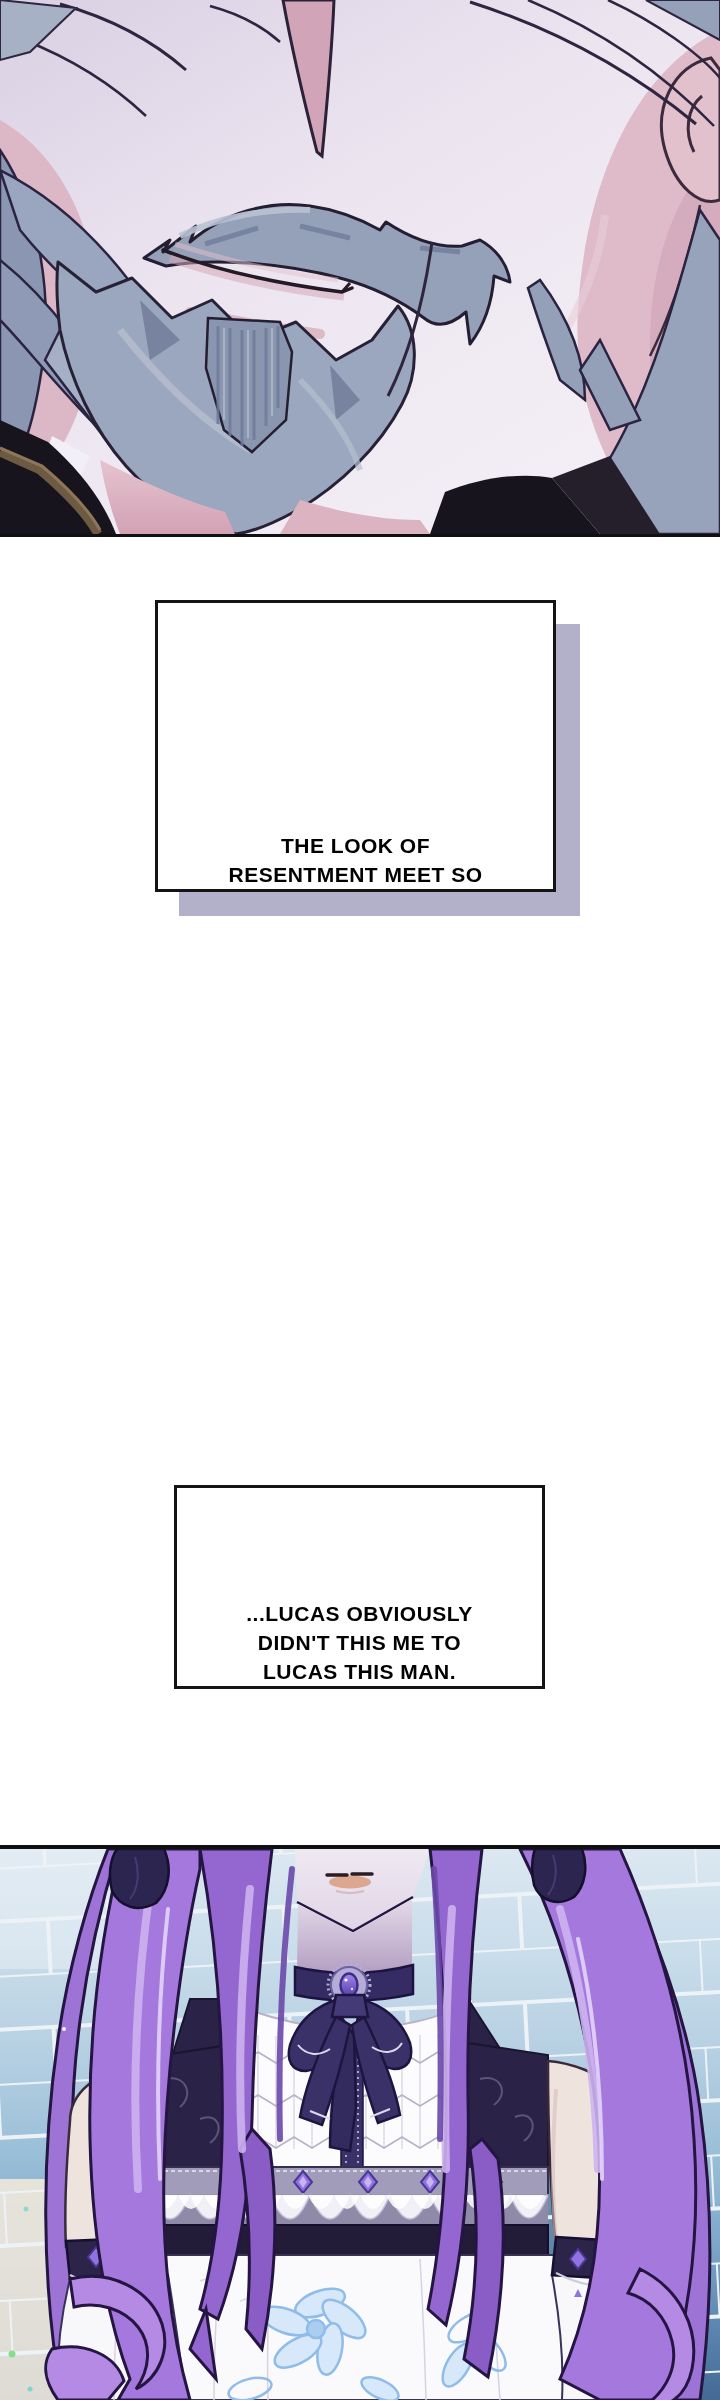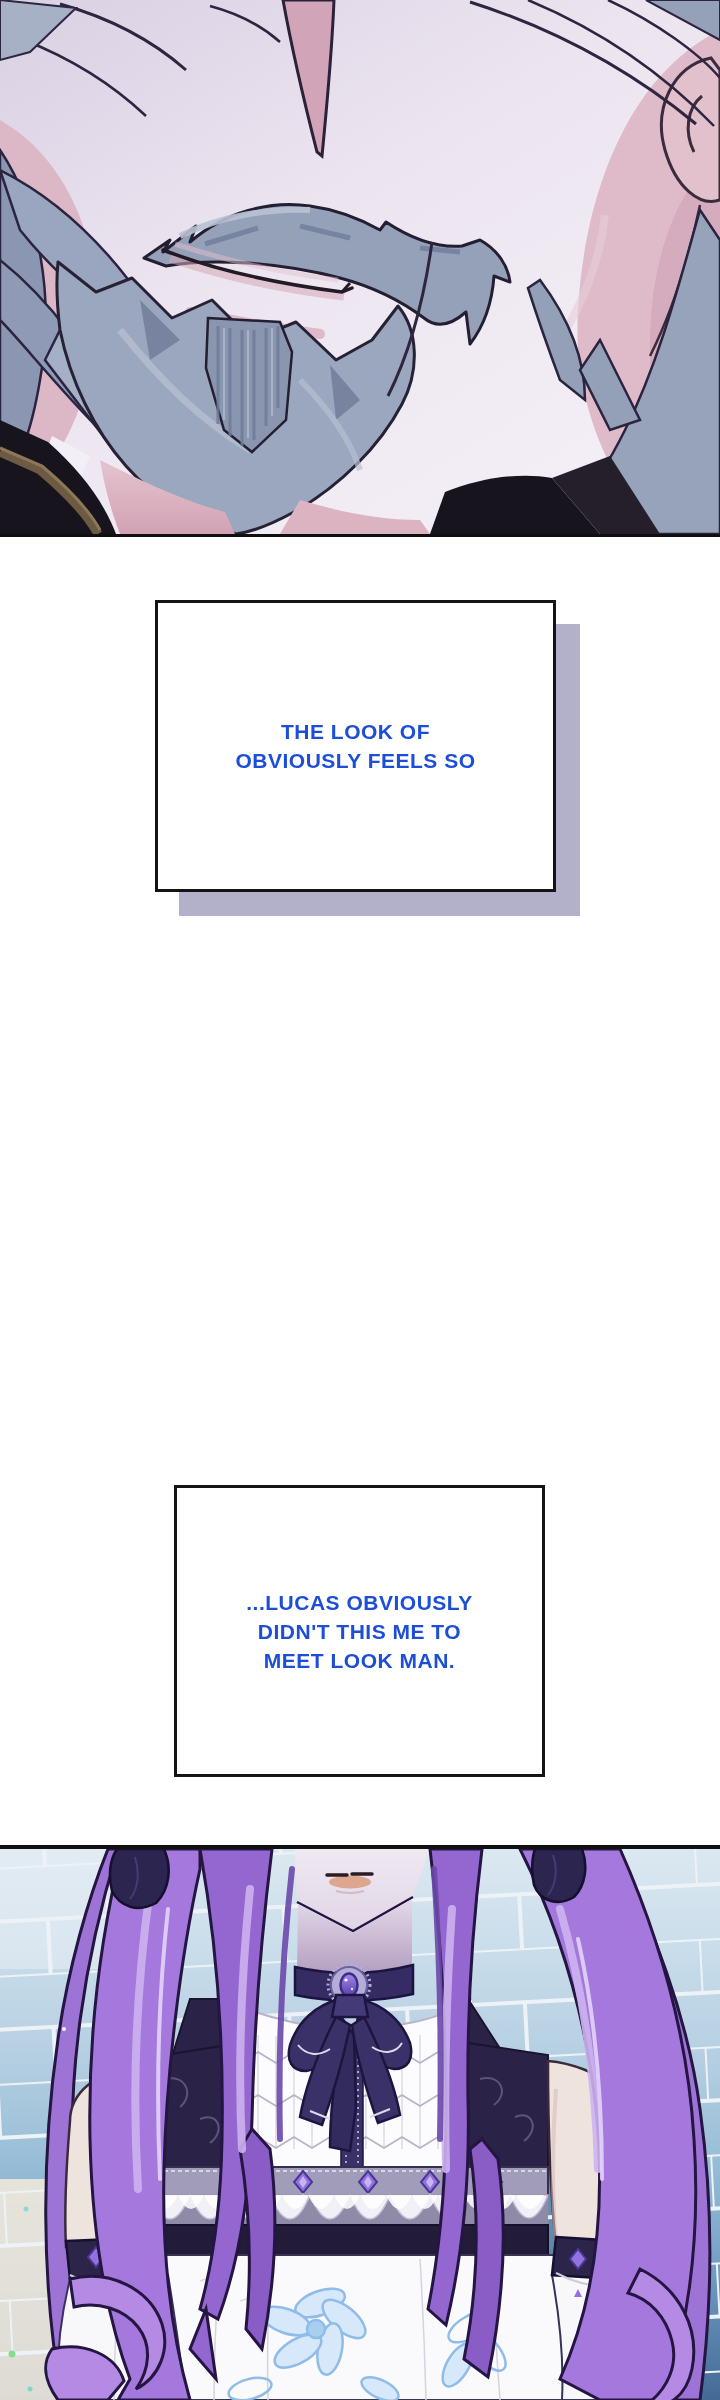--- a/index.html
+++ b/index.html
@@ -3,24 +3,24 @@
 <meta charset="utf-8">
 <style>
   html,body{margin:0;padding:0;background:#ffffff;}
   .page{position:relative;width:720px;height:2400px;background:#ffffff;overflow:hidden;
         font-family:"Liberation Sans","DejaVu Sans",sans-serif;}
   .panel{position:absolute;left:0;width:720px;box-sizing:border-box;overflow:hidden;}
   #panel-face{top:0;height:537px;border-bottom:3px solid #101010;}
   #panel-woman{top:1845px;height:555px;border-top:4px solid #101010;}
   .panel svg{display:block;width:100%;height:100%;}
   .monologue-box{position:absolute;background:#ffffff;border:3px solid #141414;box-sizing:border-box;
-        display:flex;flex-direction:column;align-items:center;justify-content:center;
-        text-align:center;font-weight:700;font-size:21px;line-height:29px;letter-spacing:0.5px;color:#1d4ed8;}
+        display:flex;flex-direction:column;align-items:center;justify-content:flex-end;
+        text-align:center;font-weight:700;font-size:21px;line-height:29px;letter-spacing:0.5px;color:#000000;}
   #box-1{left:155px;top:600px;width:401px;height:292px;box-shadow:24px 24px 0 0 #b3b1c9;}
-  #box-2{left:174px;top:1485px;width:371px;height:292px;}
+  #box-2{left:174px;top:1485px;width:371px;height:204px;}
   .monologue-line{display:block;white-space:nowrap;}
 </style>
 </head>
 <body>
 
 <div class="page">
 
   <div class="panel" id="panel-face">
     <svg viewBox="0 0 720 534" aria-hidden="true">
       <defs>
@@ -117,27 +117,27 @@
         <path d="M0,452 L40,470 C66,492 86,512 98,534" stroke="#6d5a42" stroke-width="9" fill="none"></path>
         <path d="M0,448 L42,466 C68,488 88,508 100,530" stroke="#8d7758" stroke-width="3" fill="none"></path>
         <path d="M430,534 L445,492 C480,478 520,472 552,478 L600,534 Z" fill="#17141d"></path>
         <path d="M552,478 L610,456 L660,534 L600,534 Z" fill="#241f2b"></path>
       </g>
     </svg>
   </div>
 
   <div class="monologue-box" id="box-1">
     <span class="monologue-line">THE LOOK OF</span>
-    <span class="monologue-line">OBVIOUSLY FEELS SO</span>
+    <span class="monologue-line">RESENTMENT MEET SO</span>
   </div>
 
   <div class="monologue-box" id="box-2">
     <span class="monologue-line">...LUCAS OBVIOUSLY</span>
     <span class="monologue-line">DIDN'T THIS ME TO</span>
-    <span class="monologue-line">MEET LOOK MAN.</span>
+    <span class="monologue-line">LUCAS THIS MAN.</span>
   </div>
 
   <div class="panel" id="panel-woman">
     <svg viewBox="0 0 720 551" aria-hidden="true">
       <defs>
         <linearGradient id="tileG" x1="0" y1="0" x2="0" y2="1">
           <stop offset="0" stop-color="#dde9f2"></stop>
             <stop offset="0.18" stop-color="#cbdeeb"></stop>
           <stop offset="0.38" stop-color="#b5cfe2"></stop>
             <stop offset="0.55" stop-color="#9abfd8"></stop>

